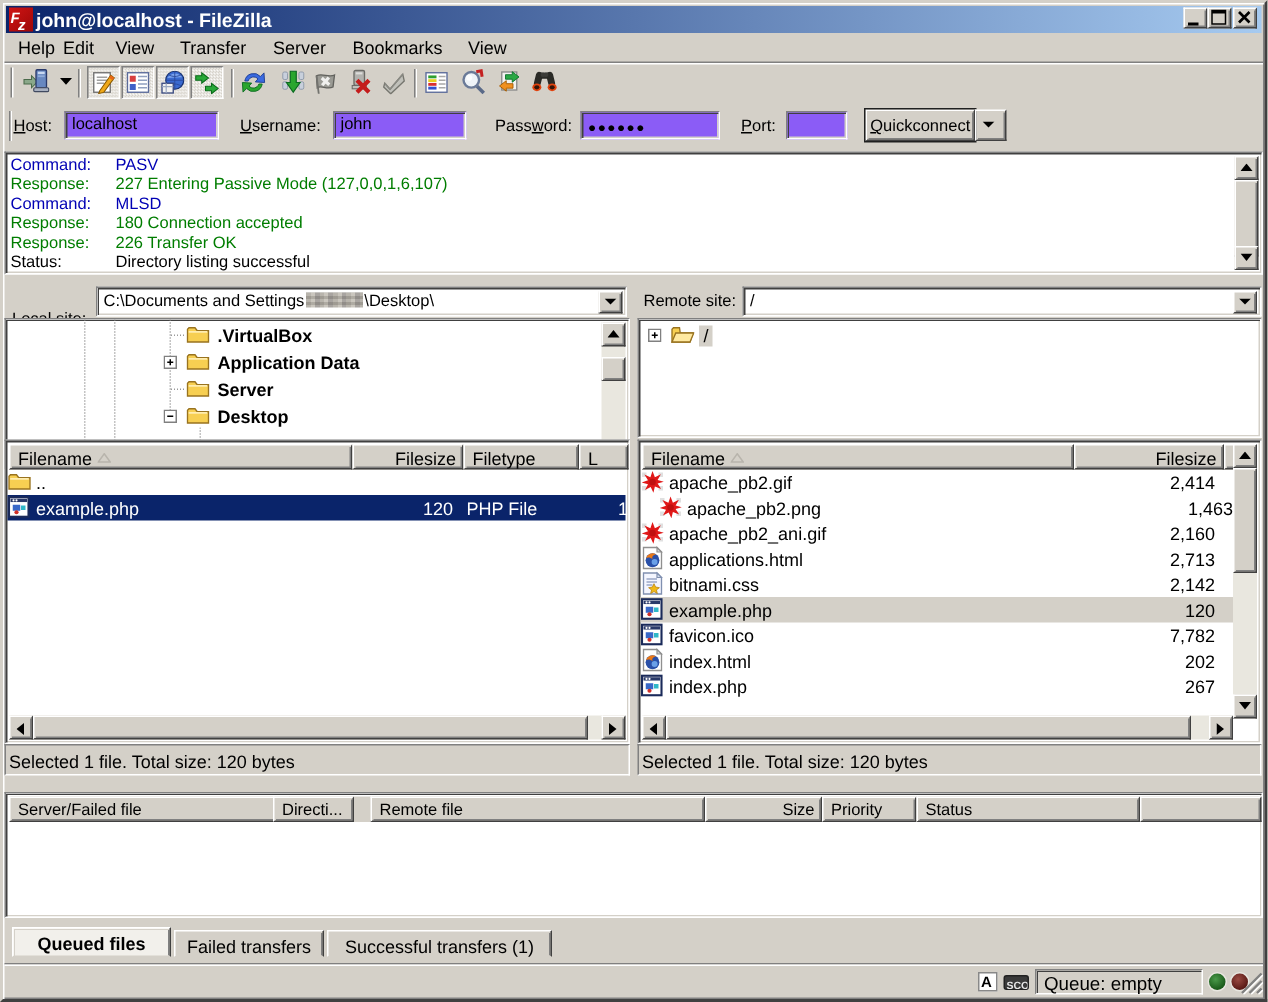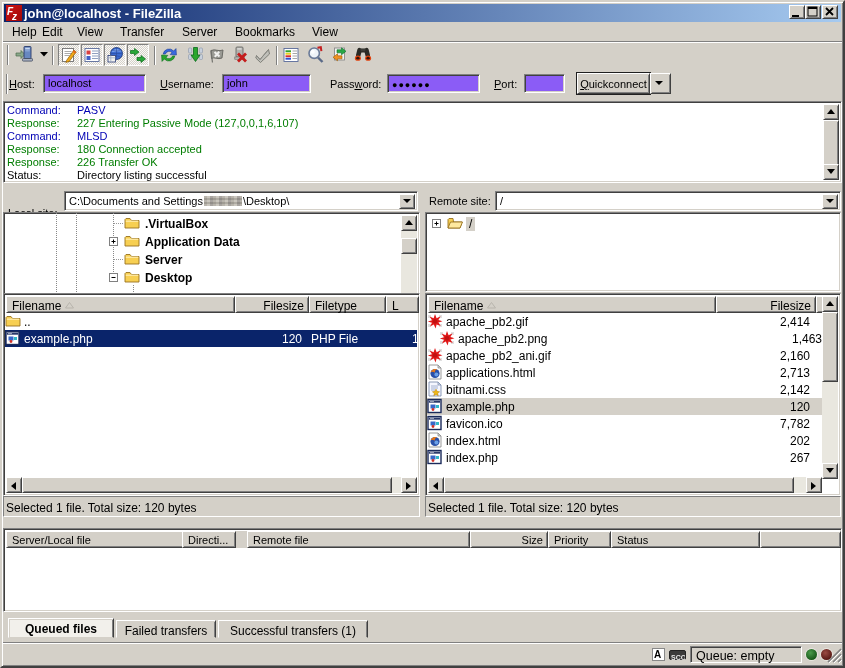--- a/index.html
+++ b/index.html
@@ -511,21 +511,21 @@
   <div class="sbtn" style="left:380px; bottom:2px;">
       <svg style="left:4px" width="8" height="9">
         <path d="M0 0 L5 4 L0 8 Z" fill="#000"></path>
       </svg>
     </div>
 </div>
 <div class="statusrow" style="left:425px; top:496px; width:416px;">Selected 1 file. Total size: 120 bytes</div>
 
 <div id="queue" class="abs panel" style="left:3px; top:528px; width:839px; height:84px;">
   <div class="hdrbar">
-    <div class="hcell" style="left:0; width:187px;">Server/Local file</div>
+    <div class="hcell" style="left:0; width:187px;">Server/Failed file</div>
     <div class="hcell" style="left:176px; width:54px;">Directi...</div>
     <div class="hcell" style="left:241px; width:223px;">Remote file</div>
     <div class="hcell" style="left:464px; width:78px; text-align:right;">Size</div>
     <div class="hcell" style="left:542px; width:63px;">Priority</div>
     <div class="hcell" style="left:605px; width:149px;">Status</div>
     <div class="hcell" style="left:754px; width:81px;"></div>
   </div>
 </div>
 
 <div id="tabs" class="abs" style="left:3px; top:618px; width:839px; height:21px;">

